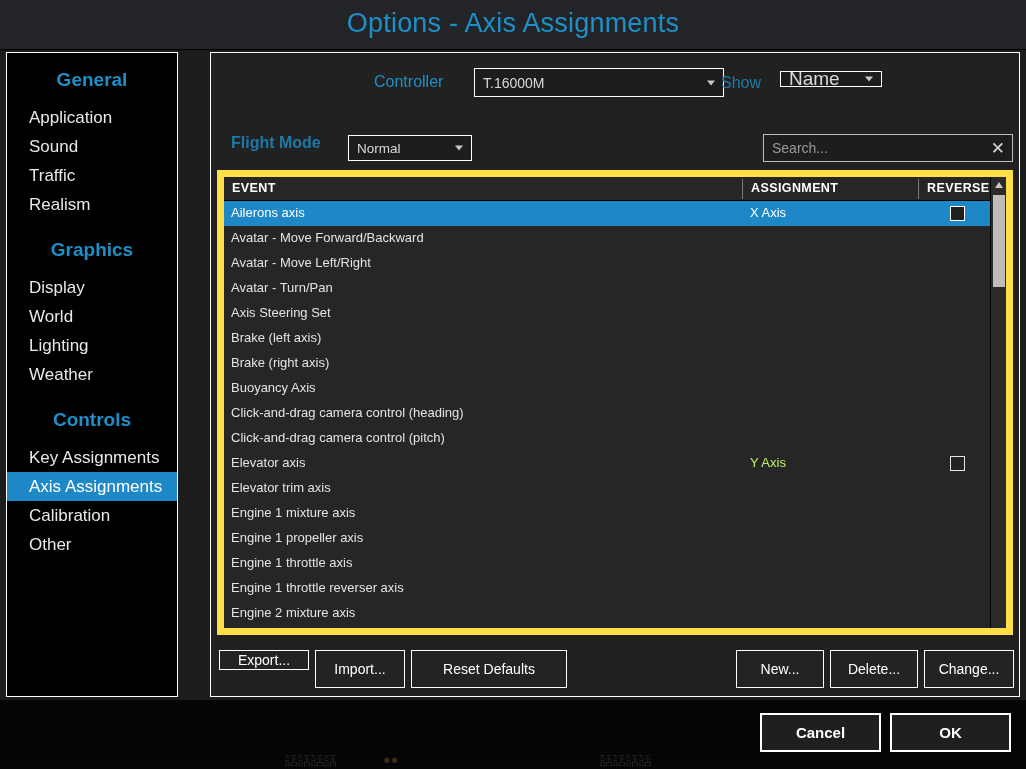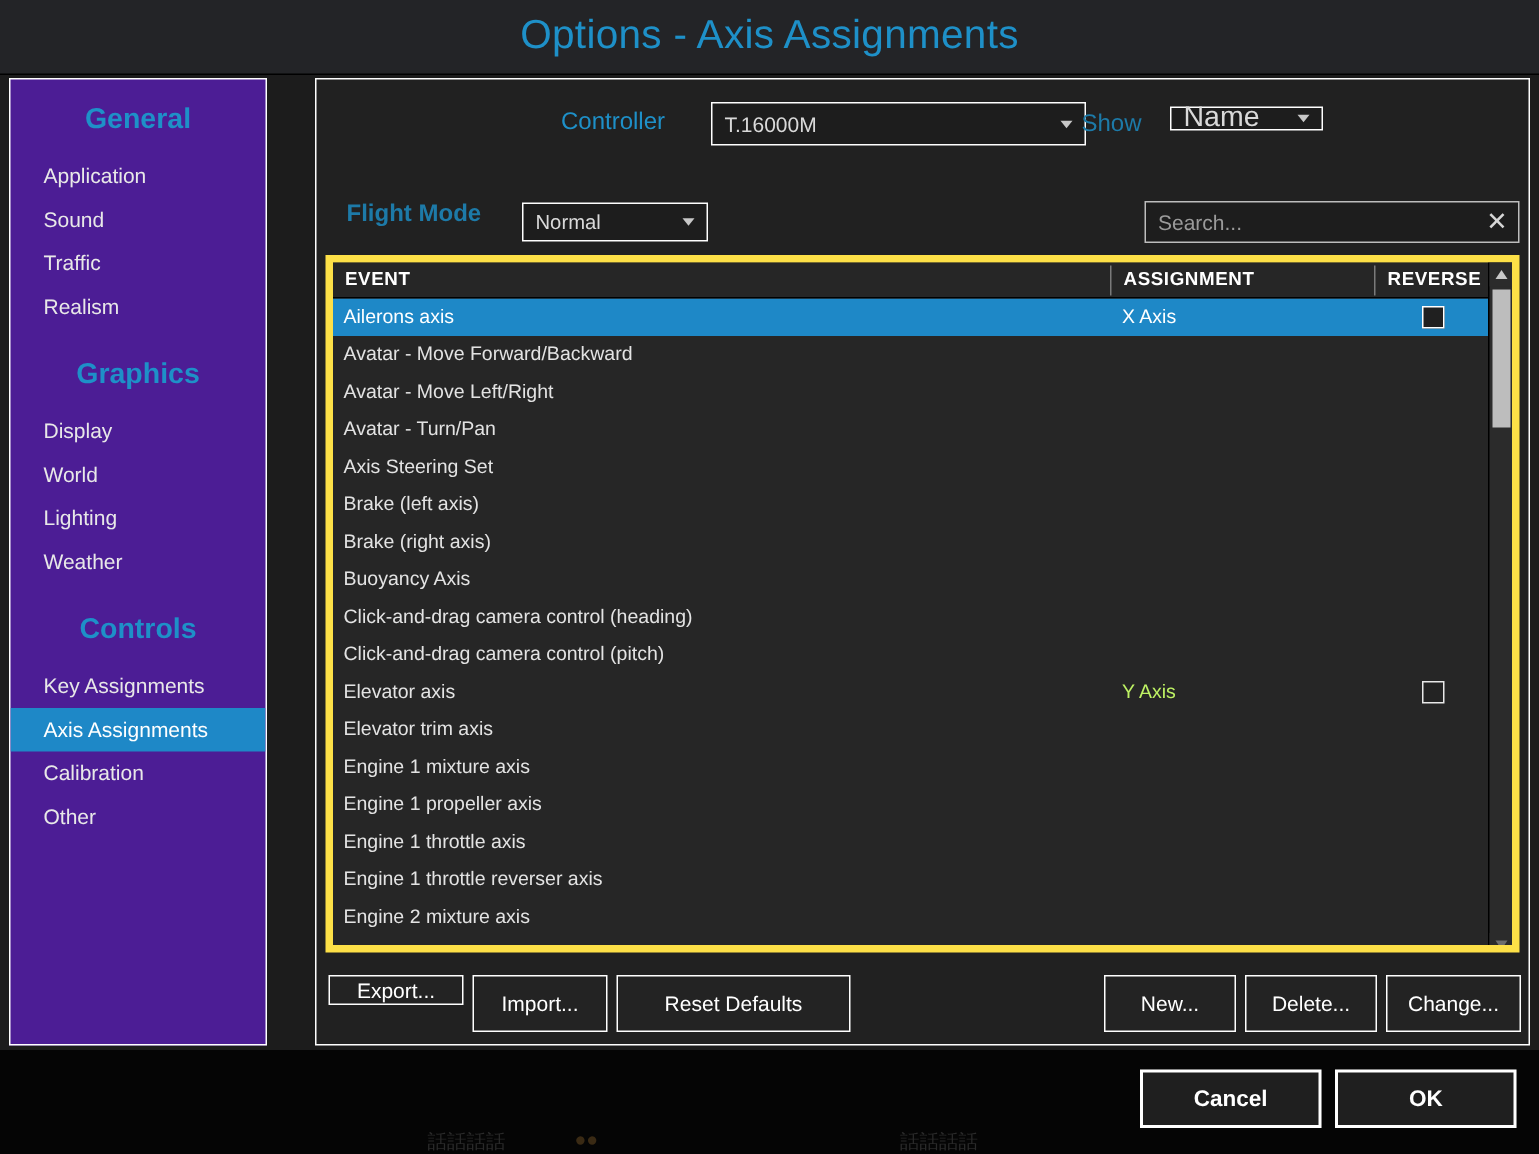--- a/index.html
+++ b/index.html
@@ -70,40 +70,40 @@
     font-size: 27px;
     font-weight: 400;
     letter-spacing: 0.2px;
   }
 
   
   .sidebar {
     position: absolute;
     left: 6px; top: 52px;
     width: 172px; height: 645px;
-    background: #4c1d95;
+    background: #000000;
     border: 1px solid #ffffff;
     box-sizing: border-box;
     overflow: hidden;
   }
   .sb-group {
     text-align: center;
     color: #1e90c8;
     font-size: 19px;
     font-weight: bold;
     margin-top: 20px;
     margin-bottom: 12px;
   }
   .sb-group.first { margin-top: 16px; }
   .sb-item {
     height: 29px;
     line-height: 29px;
     padding-left: 22px;
     color: #e8e8e8;
-    font-size: 14px;
+    font-size: 17px;
     cursor: default;
   }
   .sb-item.active {
     background: #1e88c7;
     color: #ffffff;
   }
 
   
   .panel {
     position: absolute;
@@ -170,21 +170,21 @@
     transform: translateY(-50%);
     color: #d6d6d6; font-size: 17px; line-height: 1;
     font-weight: 300; cursor: pointer;
   }
 
   
   .table {
     position: absolute;
     left: 6px; top: 117px;
     width: 796px; height: 465px;
-    border: 5px solid #fde047;
+    border: 7px solid #fde047;
     box-sizing: border-box;
     background: #262626;
     overflow: hidden;
   }
   .thead {
     position: absolute;
     left: 0; top: 0; width: 794px; height: 24px;
     background: #262626;
     border-bottom: 1px solid #000000;
     box-sizing: border-box;

